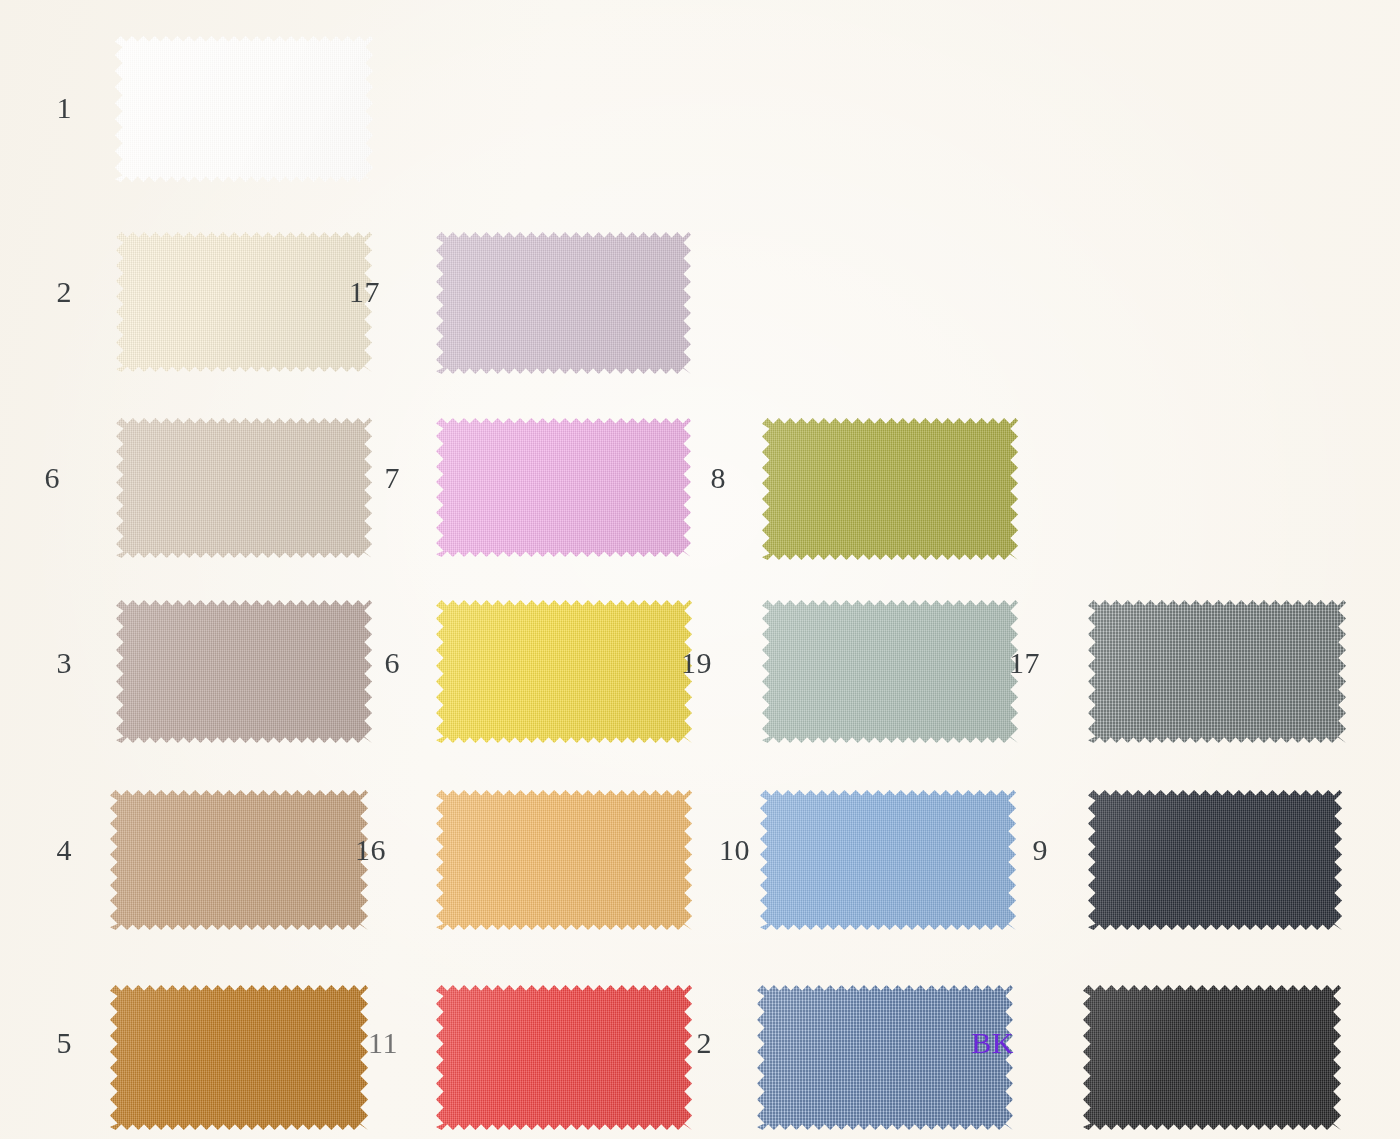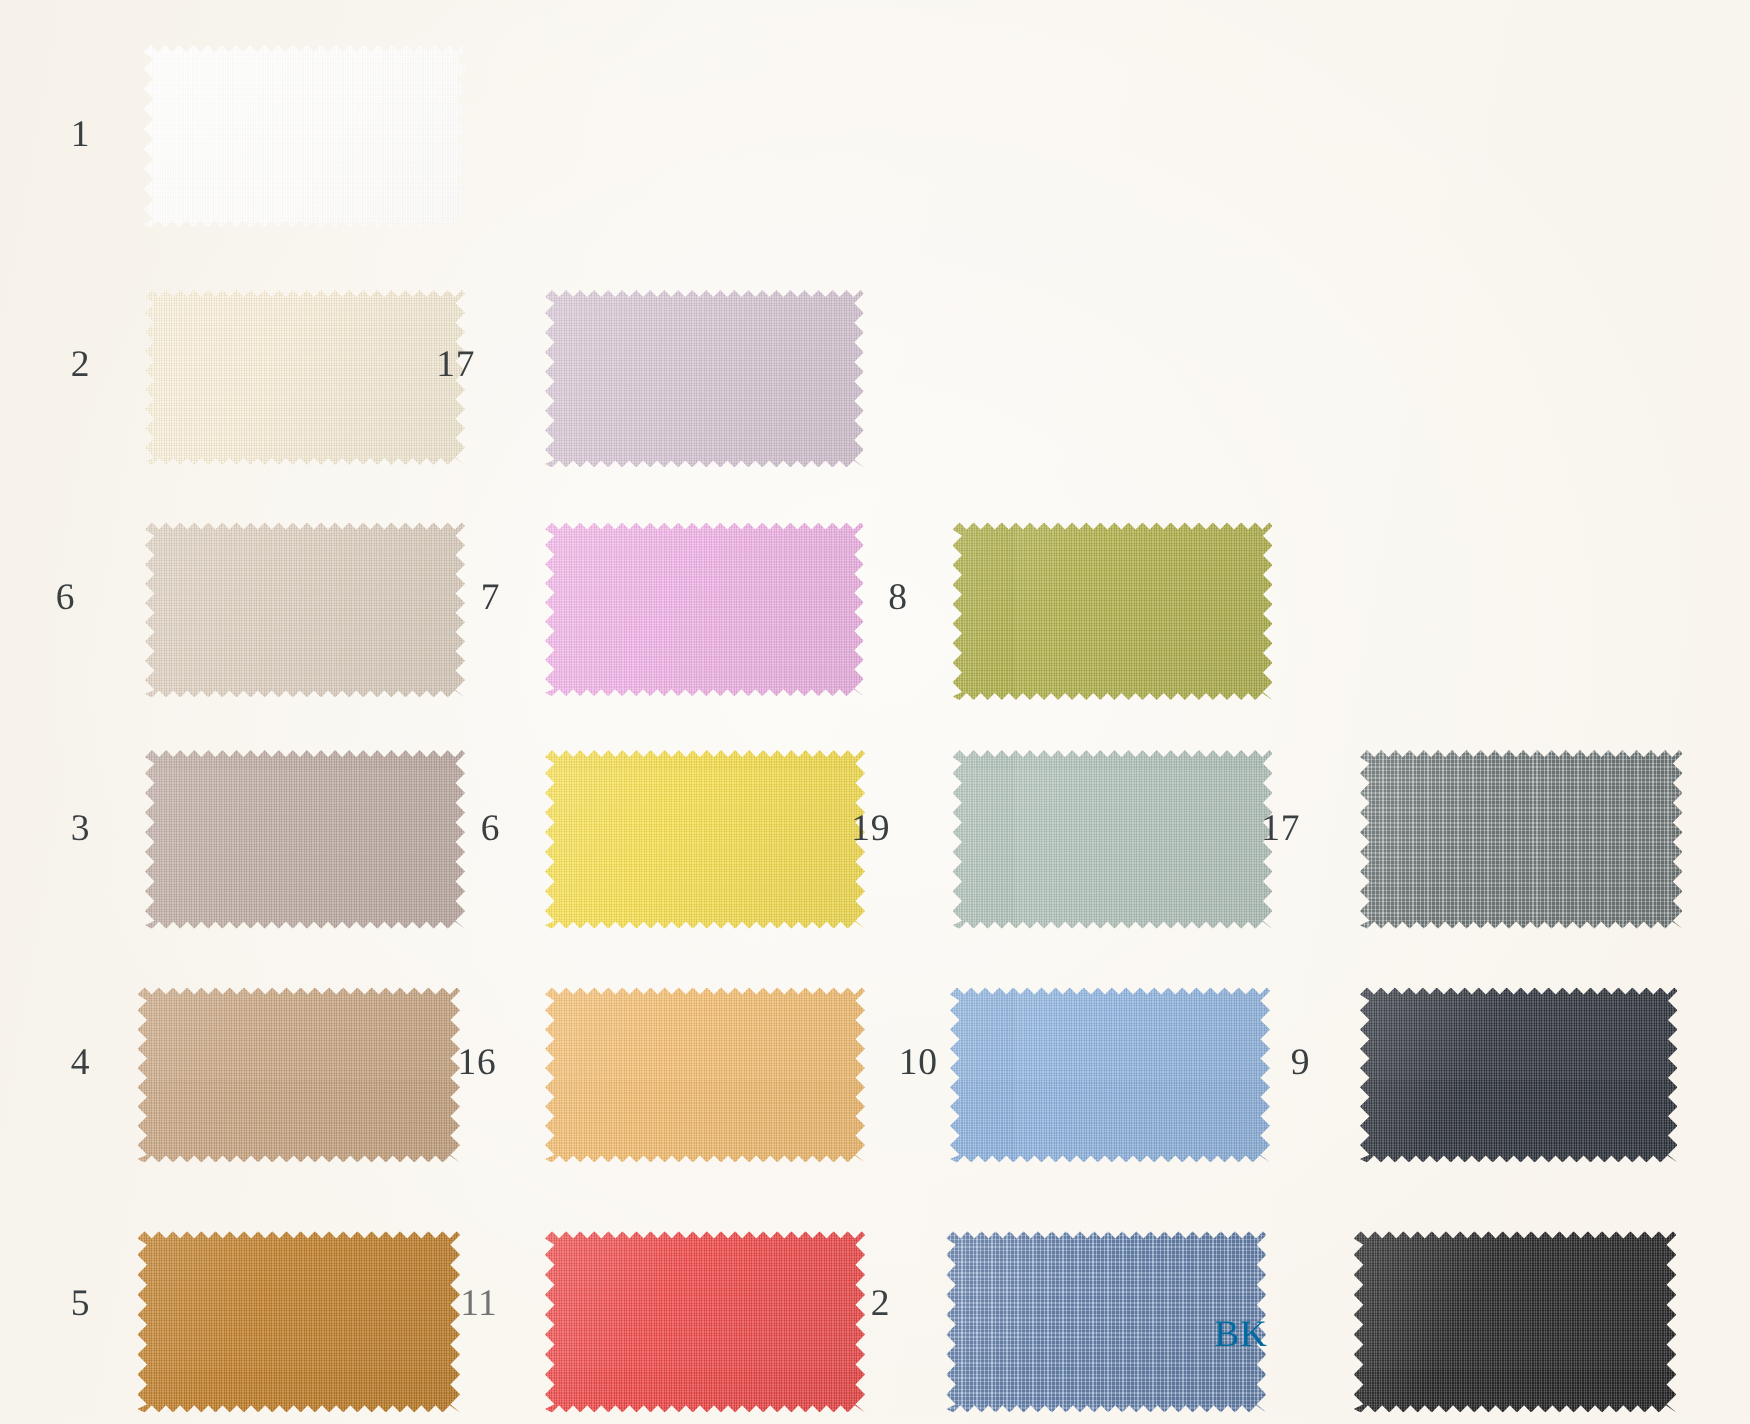--- a/index.html
+++ b/index.html
@@ -244,21 +244,21 @@
         <div class="weave"></div>
         <div class="sheen"></div>
       </div>
       <div class="swatch-label" style="left: 12px; top: 835px; width: 60px; color: rgb(58, 63, 66);">4</div>
     </div>
     <div class="swatch-cell" style="left: 0px; top: 0px; width: 1400px; height: 0px;">
       <div class="swatch-chip" style="left: 436px; top: 790px; width: 256px; height: 140px; background: rgb(244, 189, 110);">
         <div class="weave"></div>
         <div class="sheen"></div>
       </div>
-      <div class="swatch-label" style="left: 337px; top: 835px; width: 60px; color: rgb(58, 63, 66);">16</div>
+      <div class="swatch-label" style="left: 326px; top: 835px; width: 60px; color: rgb(58, 63, 66);">16</div>
     </div>
     <div class="swatch-cell" style="left: 0px; top: 0px; width: 1400px; height: 0px;">
       <div class="swatch-chip" style="left: 760px; top: 790px; width: 256px; height: 140px; background: rgb(143, 180, 224);">
         <div class="weave"></div>
         <div class="sheen"></div>
       </div>
       <div class="swatch-label" style="left: 690px; top: 835px; width: 60px; color: rgb(58, 63, 66);">10</div>
     </div>
     <div class="swatch-cell" style="left: 0px; top: 0px; width: 1400px; height: 0px;">
       <div class="swatch-chip" style="left: 1088px; top: 790px; width: 254px; height: 140px; background: rgb(43, 48, 57);">
@@ -286,15 +286,15 @@
         <div class="weave"></div>
         <div class="sheen"></div>
       </div>
       <div class="swatch-label" style="left: 652px; top: 1028px; width: 60px; color: rgb(58, 63, 66);">2</div>
     </div>
     <div class="swatch-cell" style="left: 0px; top: 0px; width: 1400px; height: 0px;">
       <div class="swatch-chip" style="left: 1083px; top: 985px; width: 258px; height: 145px; background: rgb(40, 40, 41);">
         <div class="weave"></div>
         <div class="sheen"></div>
       </div>
-      <div class="swatch-label" style="left: 954px; top: 1028px; width: 60px; color: #0369a1; margin-top: 25px;">BK</div>
+      <div class="swatch-label" style="left: 954px; top: 1028px; width: 60px; color: #6d28d9;">BK</div>
     </div>
   </div>
 
 </body></html>

